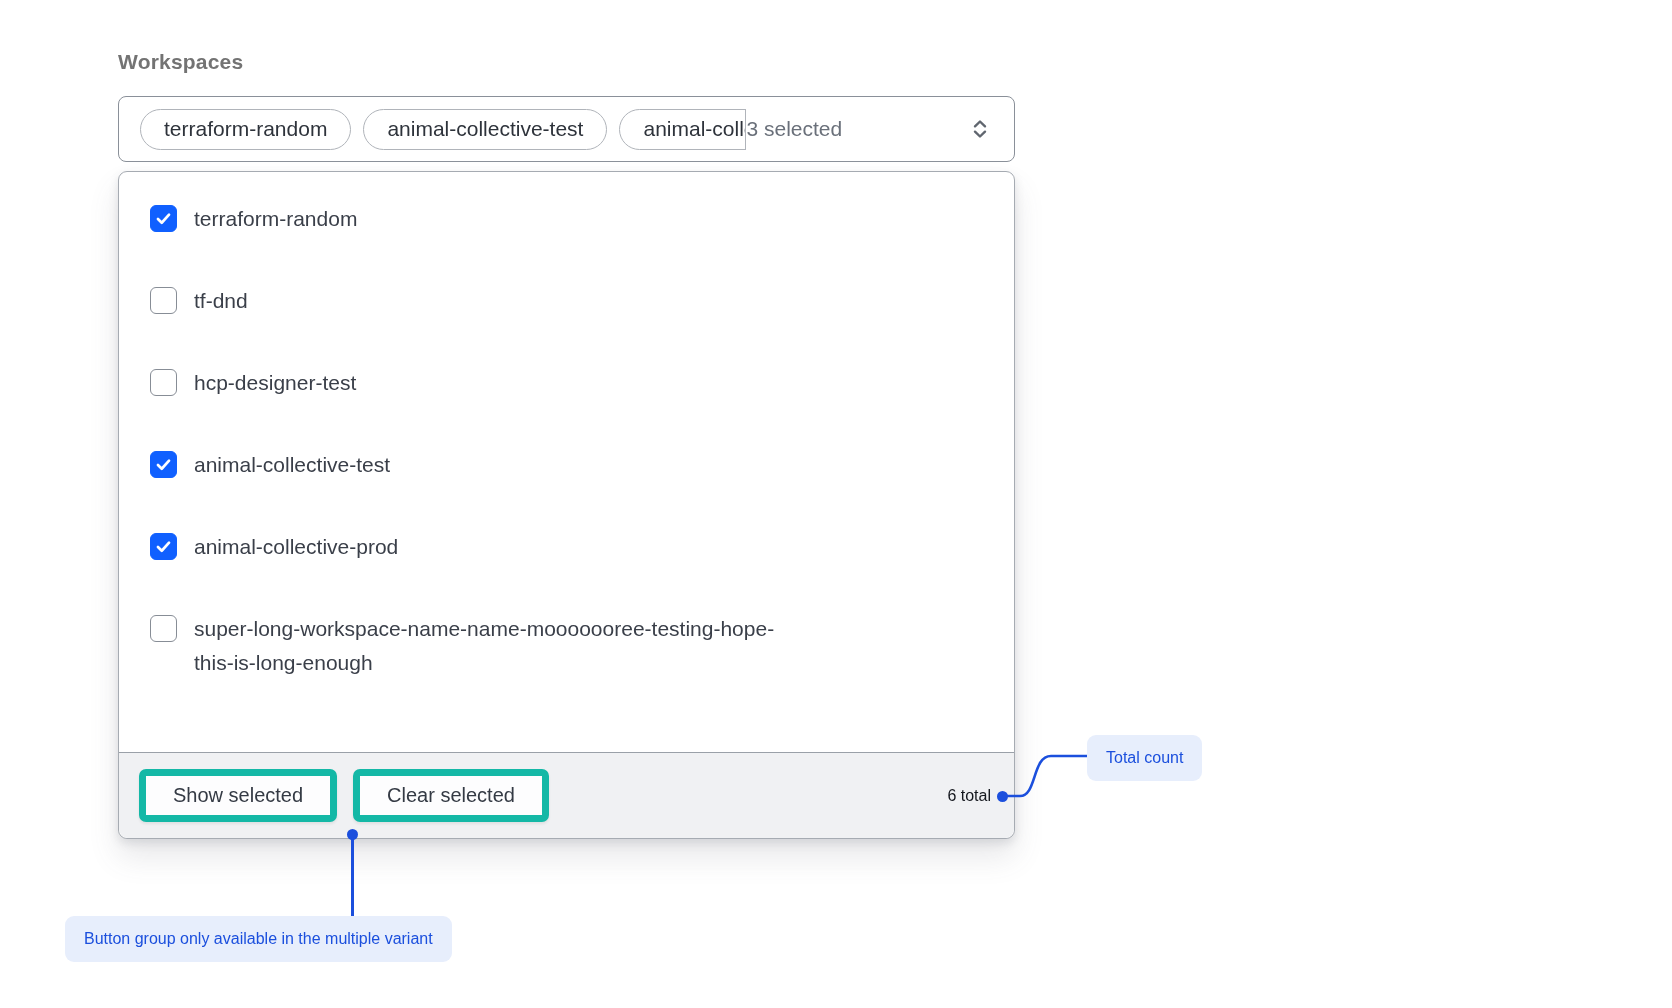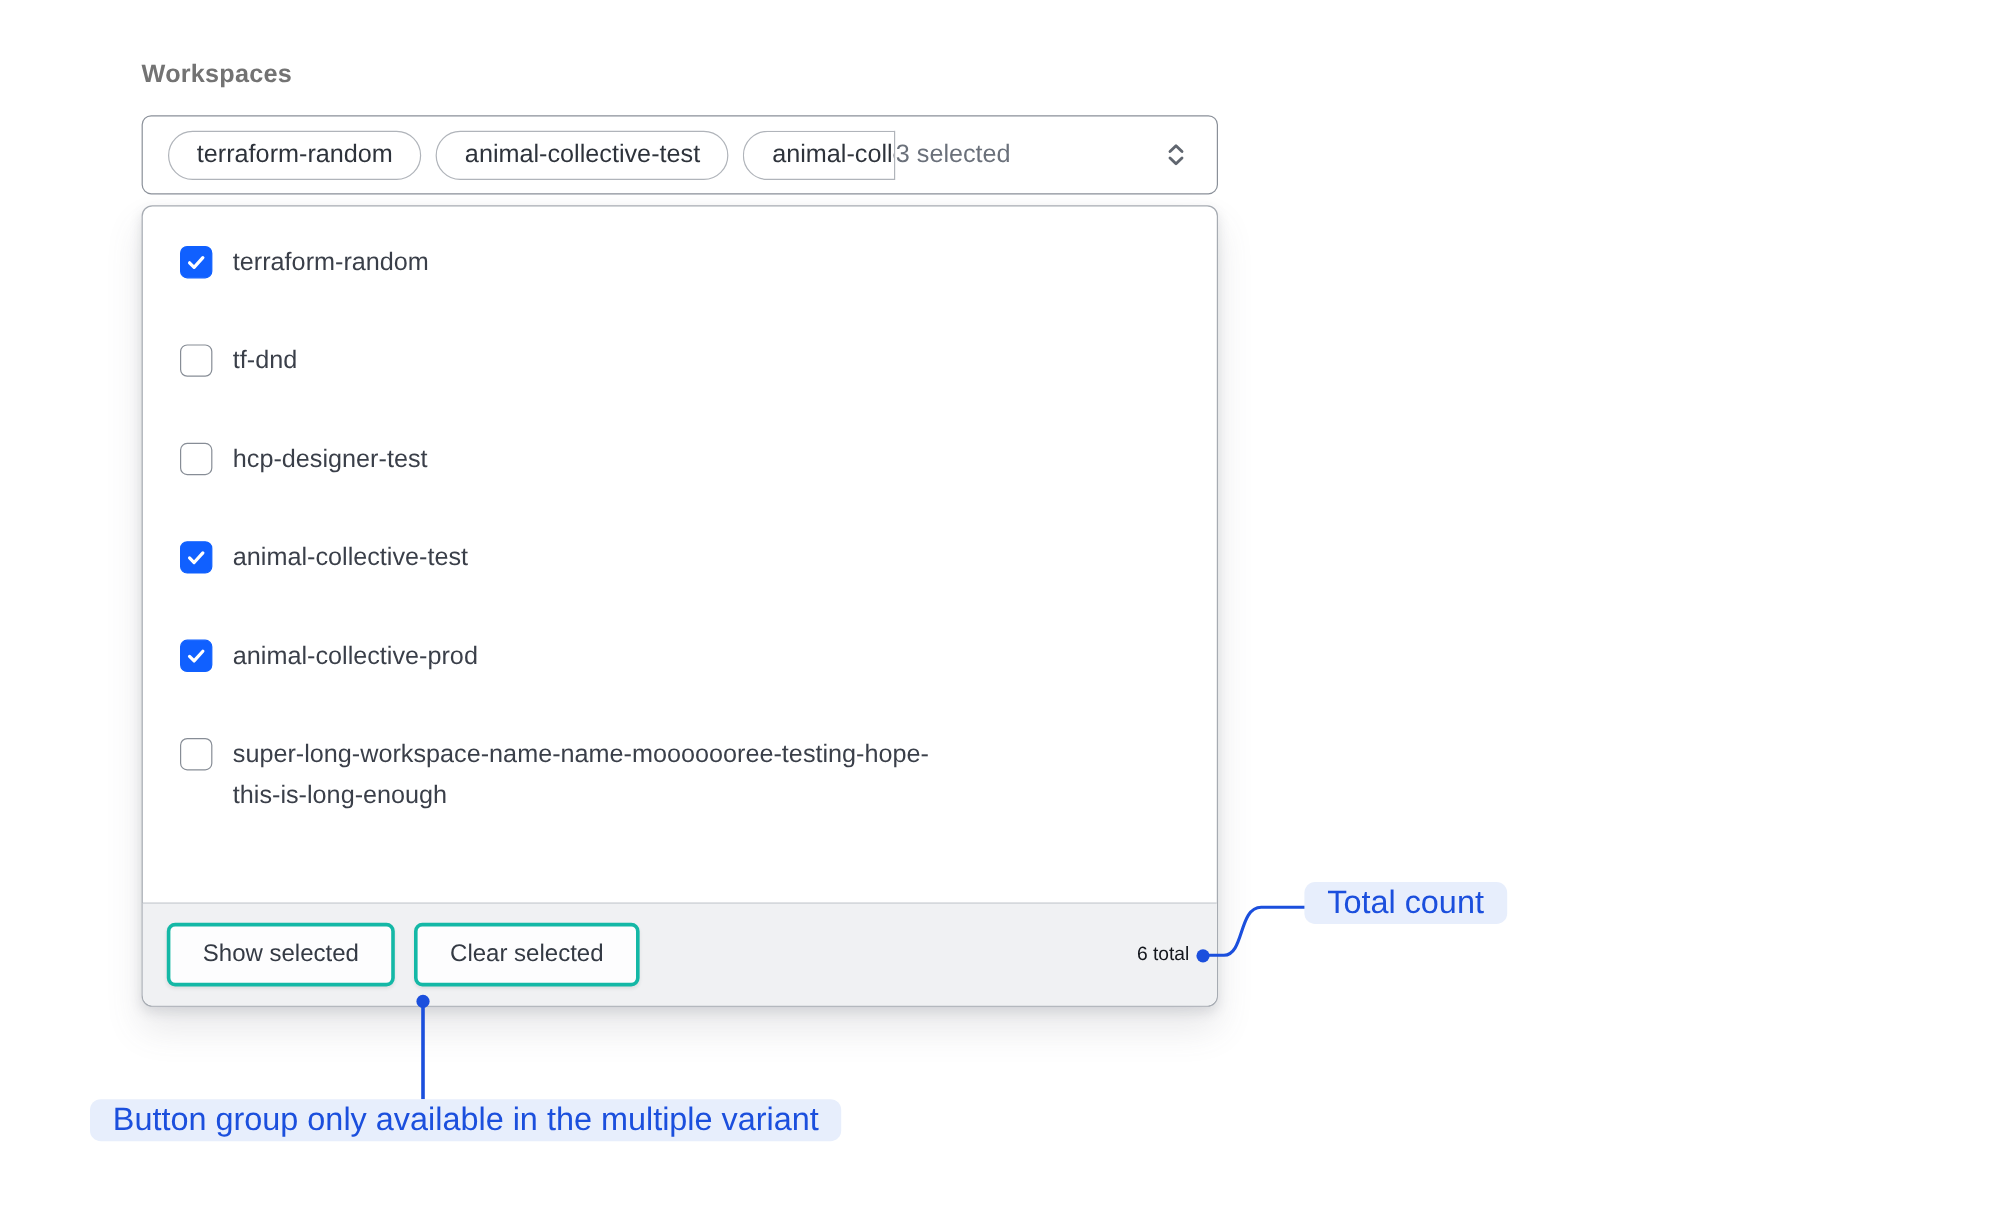--- a/index.html
+++ b/index.html
@@ -49,34 +49,34 @@
   .check path { fill:none; stroke:#fff; stroke-width:3.4; stroke-linecap:round; stroke-linejoin:round; }
   .option-label { font-size:21px; line-height:34px; color:#3a3f49; max-width:610px; }
 
   .panel-footer {
     display:flex; align-items:center; gap:16px;
     padding:16px 23px 16px 20px; background:#f0f1f3;
     border-top:1px solid #9aa0a8; border-radius:0 0 9px 9px;
   }
   .btn {
     height:53px; padding:0 27px; background:#fdfdfe;
-    border:3px solid #14b8a6; border-radius:7px;
+    border:7px solid #14b8a6; border-radius:7px;
     font-size:20px; color:#343a44; font-family:inherit;
     box-shadow:0 2px 3px rgba(0,0,0,.07); cursor:pointer;
   }
   .total { margin-left:auto; font-size:16px; color:#14171d; }
 
   
   .anno-dot { position:absolute; width:11px; height:11px; border-radius:50%; background:var(--anno,#1b4fdd); }
   .anno-line-v { position:absolute; width:3px; background:var(--anno,#1b4fdd); }
   .anno-label {
-    position:absolute; height:35px; padding:0 19px;
+    position:absolute; height:46px; padding:0 19px;
     display:flex; align-items:center; white-space:nowrap;
     background:var(--annoBg,#e7eefc); color:var(--anno,#1b4fdd);
-    font-size:27px; font-weight:500; border-radius:9px;
+    font-size:16px; font-weight:500; border-radius:9px;
   }
   .anno-elbow { position:absolute; }
   .anno-elbow path { fill:none; stroke:var(--anno,#1b4fdd); stroke-width:2.6; stroke-linecap:round; }
 </style>
 </head>
 <body>
 
 <div class="screen">
 
   <div class="widget">
@@ -160,15 +160,15 @@
   </div>
 
   <div class="anno-dot" style="left:997px; top:791px;"></div>
   <svg class="anno-elbow" style="left:1005px; top:746px;" width="86" height="56" viewBox="0 0 86 56">
     <path d="M1 50 H15 C32 50 27 10 46 10 H84"></path>
   </svg>
   <div class="anno-label" style="left:1087px; top:735px;">Total count</div>
 
   <div class="anno-dot" style="left:347px; top:829px;"></div>
   <div class="anno-line-v" style="left:351px; top:838px; height:78px;"></div>
-  <div class="anno-label" style="left:75px; top:916px;">Button group only available in the multiple variant</div>
+  <div class="anno-label" style="left:65px; top:916px;">Button group only available in the multiple variant</div>
 
 </div>
 
 </body></html>

